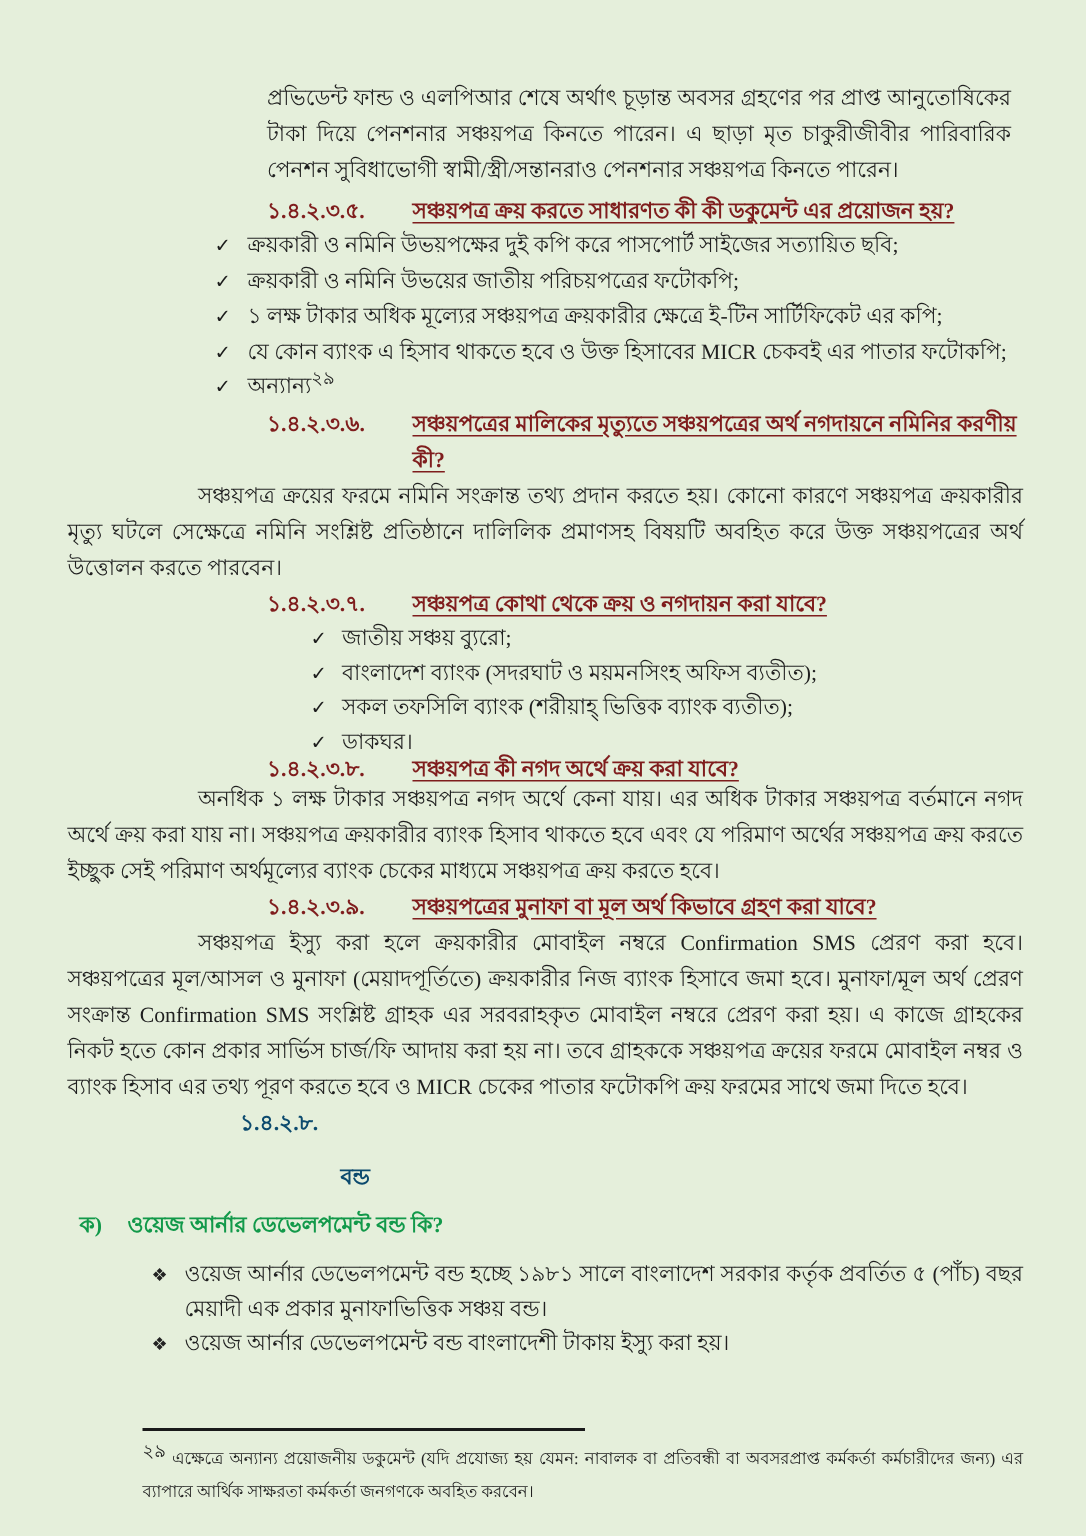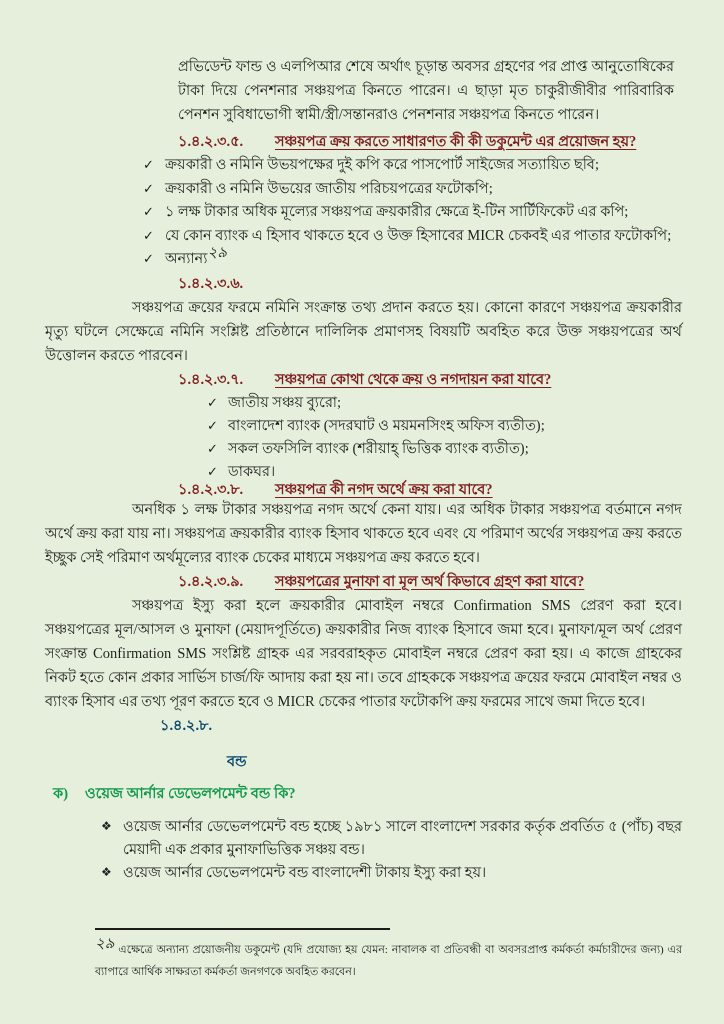--- a/index.html
+++ b/index.html
@@ -44,21 +44,21 @@
   .lvl2 .chk-row{line-height:23px;margin-left:162px;}
   .lvl2 .chk-row .mark{width:21px;}
   .answer{
     margin:0;
     line-height:24px;
     text-align:justify;
     text-indent:87px;
   }
   .answer.up4{margin-top:-4px;}
   .h-after-list{margin-top:-6px;}
-  sup.ref{font-size:15px;vertical-align:super;line-height:0;font-style:italic;}
+  sup.ref{font-size:12px;vertical-align:super;line-height:0;}
   .bullets{margin-top:10px;}
   .bullet-row{display:flex;margin-left:56px;line-height:23px;}
   .bullet-row .mark{flex:none;width:22px;color:#222;font-family:"DejaVu Sans",sans-serif;font-size:12px;}
   .bullet-row .txt{text-align:justify;}
   .footnote{
     margin-top:44px;
     margin-left:50px;
   }
   .footnote-rule{
     width:295px;height:0;
@@ -102,20 +102,21 @@
       <span class="txt">যে কোন ব্যাংক এ হিসাব থাকতে হবে ও উক্ত হিসাবের MICR চেকবই এর পাতার ফটোকপি;</span>
     </div>
     <div class="chk-row">
       <span class="mark">✓</span>
       <span class="txt"><span>অন্যান্য</span><sup class="ref">২৯</sup></span>
     </div>
   </div>
 
   <div class="qhead lvl5">
     <span class="num">১.৪.২.৩.৬.</span>
+    <span class="title">সঞ্চয়পত্রের মালিকের মৃত্যুতে সঞ্চয়পত্রের অর্থ নগদায়নে নমিনির করণীয় কী?</span>
   </div>
   <p class="answer">সঞ্চয়পত্র ক্রয়ের ফরমে নমিনি সংক্রান্ত তথ্য প্রদান করতে হয়। কোনো কারণে সঞ্চয়পত্র ক্রয়কারীর মৃত্যু ঘটলে সেক্ষেত্রে নমিনি সংশ্লিষ্ট প্রতিষ্ঠানে দালিলিক প্রমাণসহ বিষয়টি অবহিত করে উক্ত সঞ্চয়পত্রের অর্থ উত্তোলন করতে পারবেন।</p>
 
   <div class="qhead lvl5">
     <span class="num">১.৪.২.৩.৭.</span>
     <span class="title">সঞ্চয়পত্র কোথা থেকে ক্রয় ও নগদায়ন করা যাবে?</span>
   </div>
 
   <div class="chk-list lvl2">
     <div class="chk-row">

